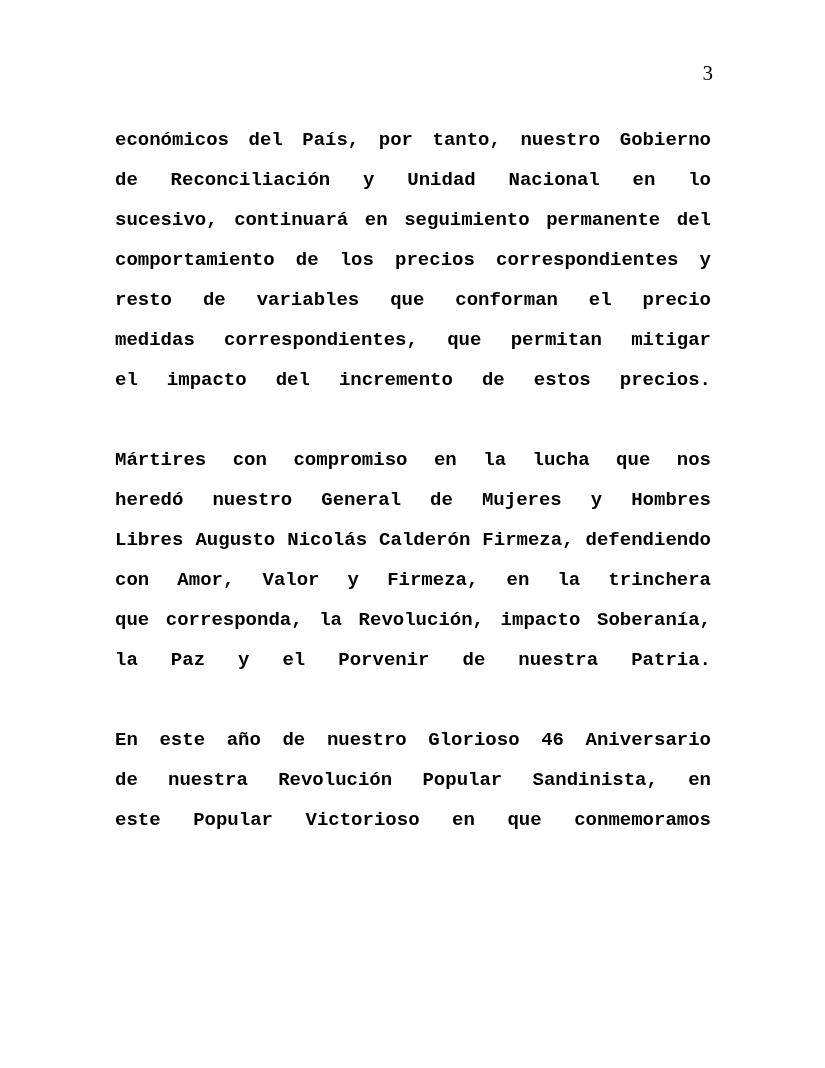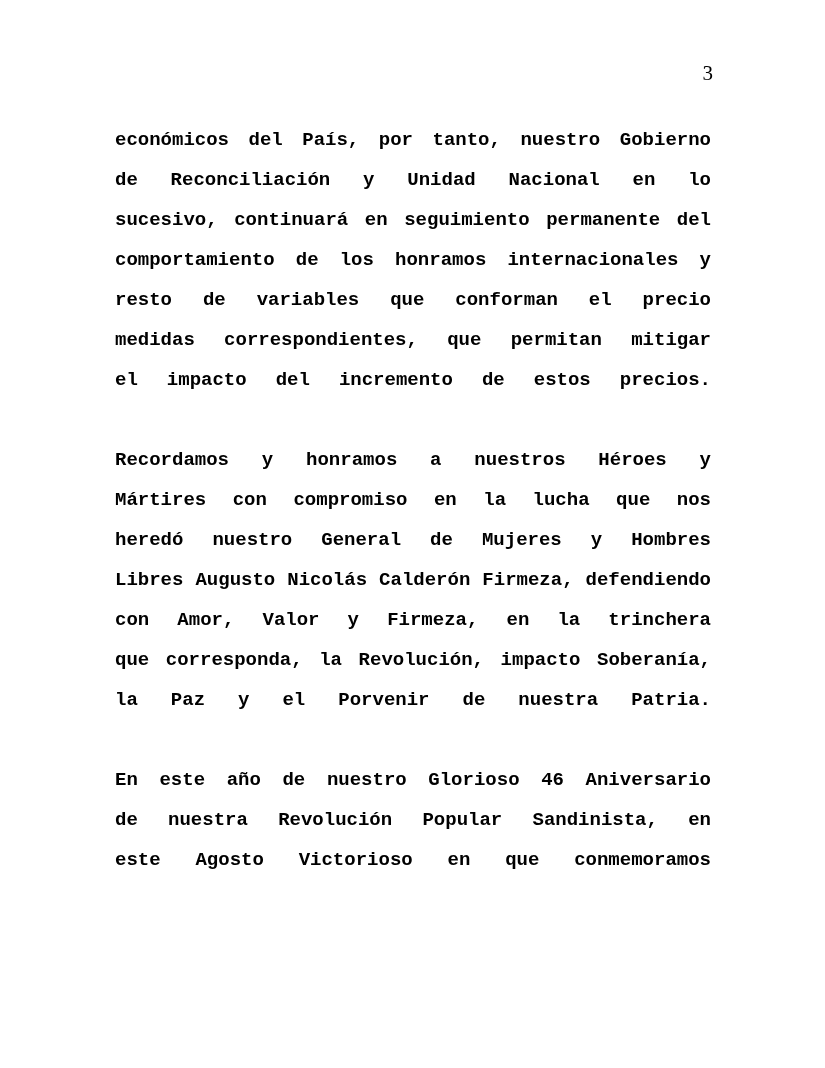--- a/index.html
+++ b/index.html
@@ -51,36 +51,35 @@
 <div class="page">
 
   <div class="page-number">3</div>
 
   <div class="doc-body">
 
     <div class="paragraph">
       <div class="line">económicos del País, por tanto, nuestro Gobierno</div>
       <div class="line">de Reconciliación y Unidad Nacional en lo</div>
       <div class="line">sucesivo, continuará en seguimiento permanente del</div>
-      <div class="line">comportamiento de los honramos internacionales y</div>
+      <div class="line">comportamiento de los precios correspondientes y</div>
       <div class="line">resto de variables que conforman el precio</div>
       <div class="line">medidas correspondientes, que permitan mitigar</div>
       <div class="line">el impacto del incremento de estos precios.</div>
     </div>
 
     <div class="paragraph">
-      <div class="line">Recordamos y honramos a nuestros Héroes y</div>
       <div class="line">Mártires con compromiso en la lucha que nos</div>
       <div class="line">heredó nuestro General de Mujeres y Hombres</div>
       <div class="line">Libres Augusto Nicolás Calderón Firmeza, defendiendo</div>
       <div class="line">con Amor, Valor y Firmeza, en la trinchera</div>
       <div class="line">que corresponda, la Revolución, impacto Soberanía,</div>
       <div class="line">la Paz y el Porvenir de nuestra Patria.</div>
     </div>
 
     <div class="paragraph">
       <div class="line">En este año de nuestro Glorioso 46 Aniversario</div>
       <div class="line">de nuestra Revolución Popular Sandinista, en</div>
-      <div class="line">este Agosto Victorioso en que conmemoramos</div>
+      <div class="line">este Popular Victorioso en que conmemoramos</div>
     </div>
 
   </div>
 </div>
 
 </body></html>

